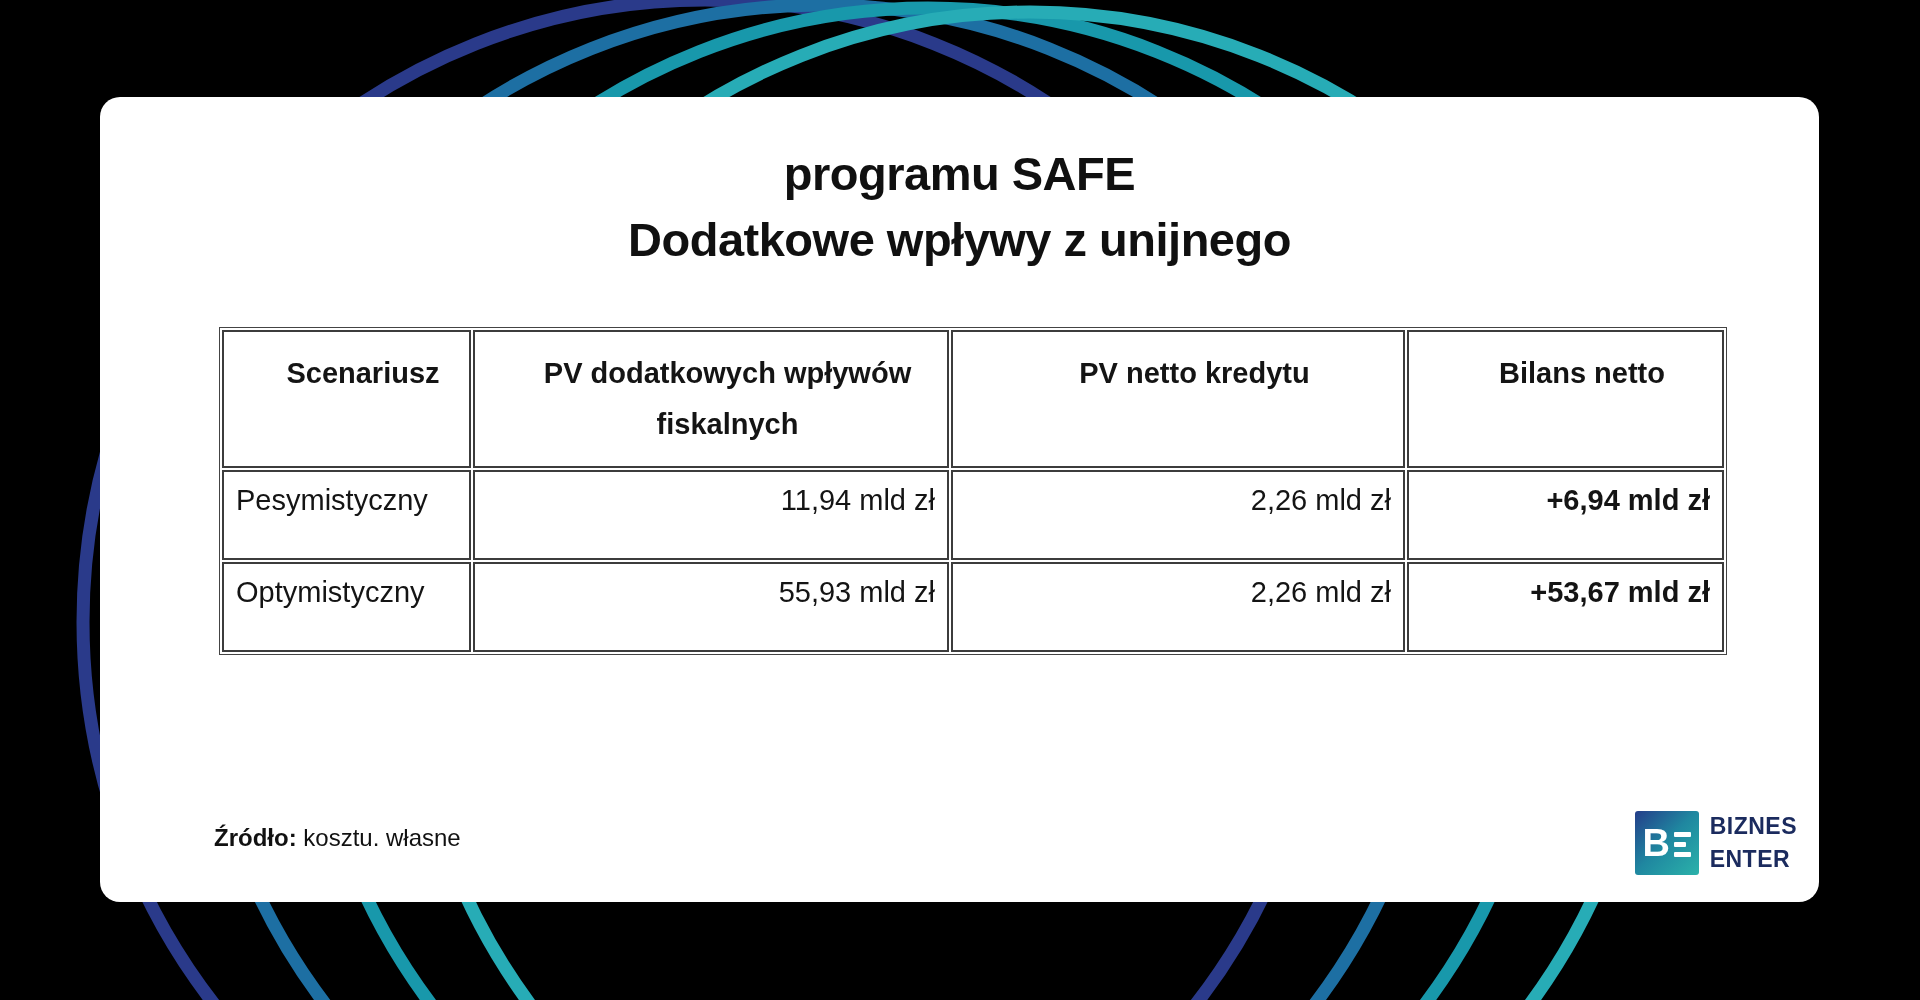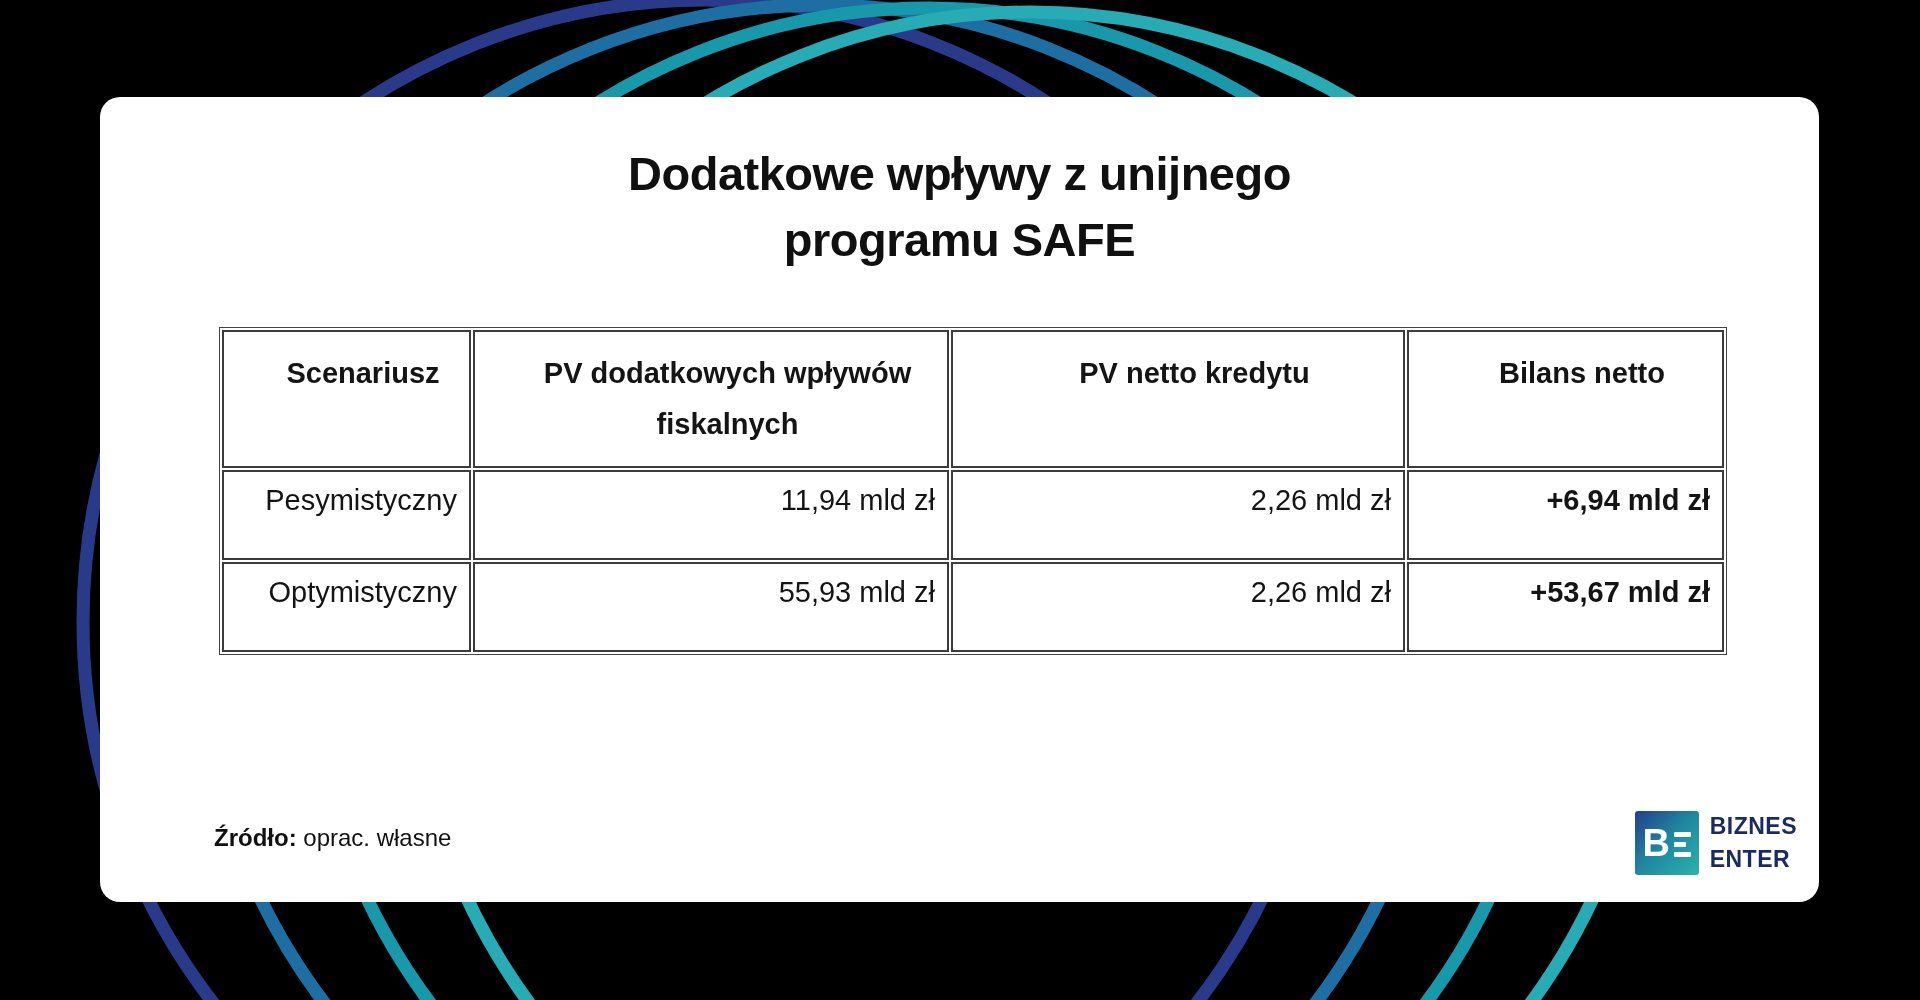--- a/index.html
+++ b/index.html
@@ -11,21 +11,21 @@
   .title{position:absolute;left:0;top:44px;width:100%;text-align:center;
          font-weight:700;font-size:47px;line-height:66px;color:#101010;letter-spacing:-0.5px;}
   table.data{position:absolute;left:119px;top:230px;width:1496px;
              border-collapse:separate;border-spacing:2px;border:1px solid #444;
              table-layout:fixed;}
   table.data th,table.data td{border:2px solid #3c3c3c;vertical-align:top;
              font-size:29px;color:#141414;box-sizing:border-box;background:#fff;
              padding:12px 12px 8px 12px;overflow:hidden;}
   table.data th{font-weight:700;height:138px;line-height:51px;padding-top:16px;padding-left:45px;}
   table.data td{height:90px;}
-  td.scen{text-align:right;padding-left:6px;}
+  td.scen{text-align:left;padding-left:6px;}
   td.num{text-align:right;padding-right:8px;margin-top:29px;}
   td.bold{font-weight:700;}
   .source{position:absolute;left:114px;top:727px;font-size:24px;color:#111;}
   .source .lbl{font-weight:700;}
   .logo{position:absolute;right:22px;bottom:26px;display:flex;align-items:center;gap:11px;}
   .logo-tile{width:64px;height:64px;border-radius:3px;
              background:linear-gradient(135deg,#243e8a 0%,#1f87a0 48%,#2bb2aa 100%);
              display:flex;align-items:center;justify-content:center;gap:4px;}
   .be-b{color:#fff;font-weight:700;font-size:38px;line-height:38px;}
   .be-e{display:flex;flex-direction:column;gap:5px;margin-top:2px;}
@@ -41,22 +41,22 @@
   <svg class="bg-arcs" viewBox="0 0 1920 1000" xmlns="http://www.w3.org/2000/svg">
     <circle cx="705" cy="622" r="622" fill="none" stroke-width="13" stroke="#2a3a8a"></circle>
     <circle cx="820" cy="627" r="622" fill="none" stroke-width="13" stroke="#1d6fa3"></circle>
     <circle cx="928" cy="630" r="622" fill="none" stroke-width="13" stroke="#1898ab"></circle>
     <circle cx="1030" cy="634" r="622" fill="none" stroke-width="13" stroke="#27acb6"></circle>
   </svg>
 
   <div class="card">
 
     <div class="title">
+      <div>programu SAFE</div>
       <div>Dodatkowe wpływy z unijnego</div>
-      <div>programu SAFE</div>
     </div>
 
     <table class="data">
       <colgroup>
         <col style="width:249px">
           <col style="width:476px">
           <col style="width:454px">
           <col style="width:317px">
       </colgroup>
       <thead>
@@ -78,21 +78,21 @@
           <td class="scen">Optymistyczny</td>
           <td class="num">55,93 mld zł</td>
           <td class="num">2,26 mld zł</td>
           <td class="num bold">+53,67 mld zł</td>
         </tr>
       </tbody>
     </table>
 
     <div class="source">
       <span class="lbl">Źródło:</span>
-      <span>oprac. własne</span>
+      <span>kosztu. własne</span>
     </div>
 
     <div class="logo">
       <div class="logo-tile">
         <span class="be-b">B</span>
         <span class="be-e">
             <i></i>
             <i class="mid"></i>
             <i></i>
           </span>

